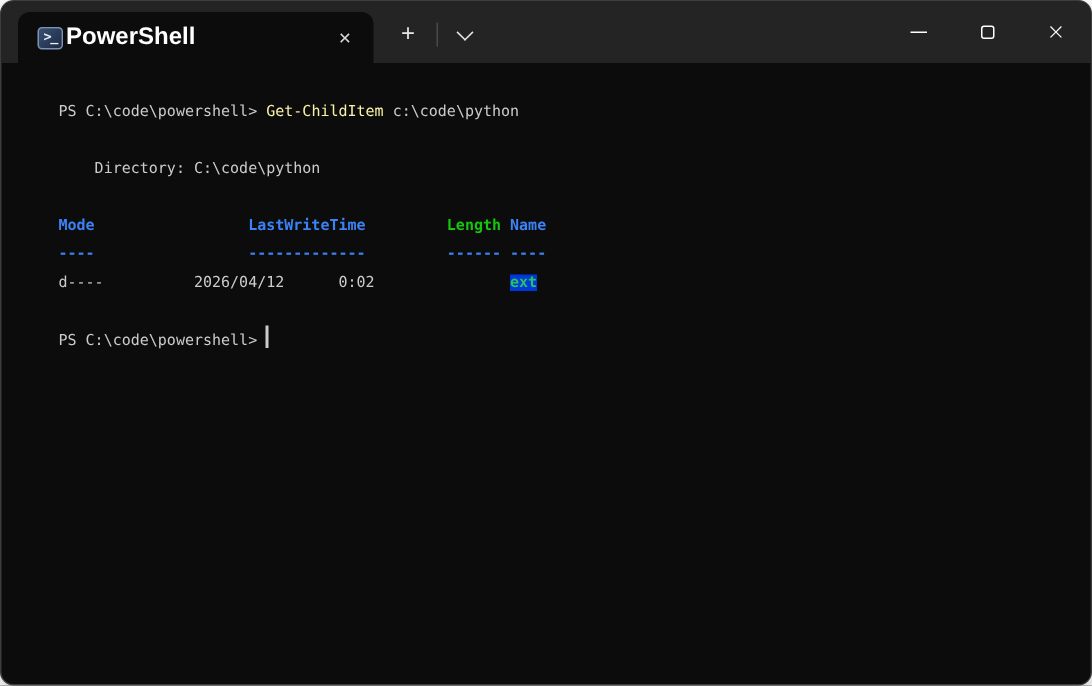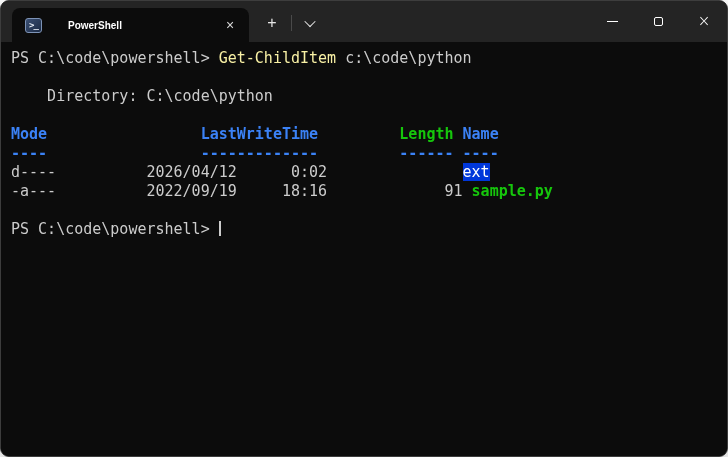--- a/index.html
+++ b/index.html
@@ -39,22 +39,22 @@
     border: 1px solid #7d93b6;
     border-radius: 3px;
     color: #e8eef6;
     font-family: "DejaVu Sans Mono", monospace;
     font-size: 9px; font-weight: bold;
     line-height: 13px; text-align: center;
     letter-spacing: -1px;
     flex: 0 0 auto;
   }
   .tab-title {
-    margin-left: 26px;
-    color: #ffffff; font-size: 10px; font-weight: 600;
+    margin-left: 2px;
+    color: #ffffff; font-size: 16px; font-weight: 600;
     flex: 1 1 auto;
     white-space: nowrap; overflow: hidden;
   }
   .tab-close {
     width: 18px; height: 18px;
     border-radius: 4px;
     color: #d8d8d8; font-size: 14px; line-height: 18px; text-align: center;
     cursor: default;
   }
 
@@ -87,33 +87,34 @@
     color: #ffffff;
   }
   .minimize-glyph { width: 11px; height: 1px; background: #ffffff; }
   .maximize-glyph { width: 9px; height: 9px; border: 1px solid #ffffff; border-radius: 2px; }
   .close-glyph { font-size: 15px; font-weight: 300; line-height: 1; font-family: "DejaVu Sans", sans-serif; }
 
   
   .terminal {
     flex: 1 1 auto;
     background: #0c0c0c;
-    padding: 7px 10px;
+    padding: 23px 10px;
     font-family: "DejaVu Sans Mono", monospace;
-    font-size: 15px;
+    font-size: 10px;
     line-height: 19px;
     cursor: text;
+    margin-left: 28px;
   }
   .term-line { height: 19px; white-space: pre; }
   .s-fg       { color: #cccccc; }
   .s-command  { color: #f9f1a5; }
   .s-header   { color: #3b82f6; font-weight: bold; }
   .s-header-italic { color: #16c60c; font-weight: bold; }
   .s-file     { color: #16c60c; font-weight: bold; }
-  .s-dir-highlight { color: #ffffff; font-weight: normal; background: #0037da; }
+  .s-dir-highlight { color: #22c55e; font-weight: bold; background: #0037da; }
   .s-cursor {
     display: inline-block;
     width: 2px; height: 15px;
     background: #cccccc;
     vertical-align: -2px;
   }
 </style>
 </head>
 <body>
 
@@ -148,18 +149,17 @@
   </div>
 
   <div class="terminal">
       <div class="term-line"><span class="s-fg">PS C:\code\powershell&gt; </span><span class="s-command">Get-ChildItem</span><span class="s-fg"> c:\code\python</span></div>
       <div class="term-line"></div>
       <div class="term-line"><span class="s-fg">    Directory: C:\code\python</span></div>
       <div class="term-line"></div>
       <div class="term-line"><span class="s-header">Mode                 LastWriteTime         </span><span class="s-header-italic">Length</span><span class="s-header"> Name</span></div>
       <div class="term-line"><span class="s-header">----                 -------------         ------ ----</span></div>
       <div class="term-line"><span class="s-fg">d----          2026/04/12      0:02               </span><span class="s-dir-highlight">ext</span></div>
-      <div class="term-line"><span class="s-fg">-a---          2022/09/19     18:16             91 </span><span class="s-file">sample.py</span></div>
       <div class="term-line"></div>
       <div class="term-line"><span class="s-fg">PS C:\code\powershell&gt; </span><span class="s-cursor"></span></div>
     </div>
 
 </div>
 
 </body></html>

